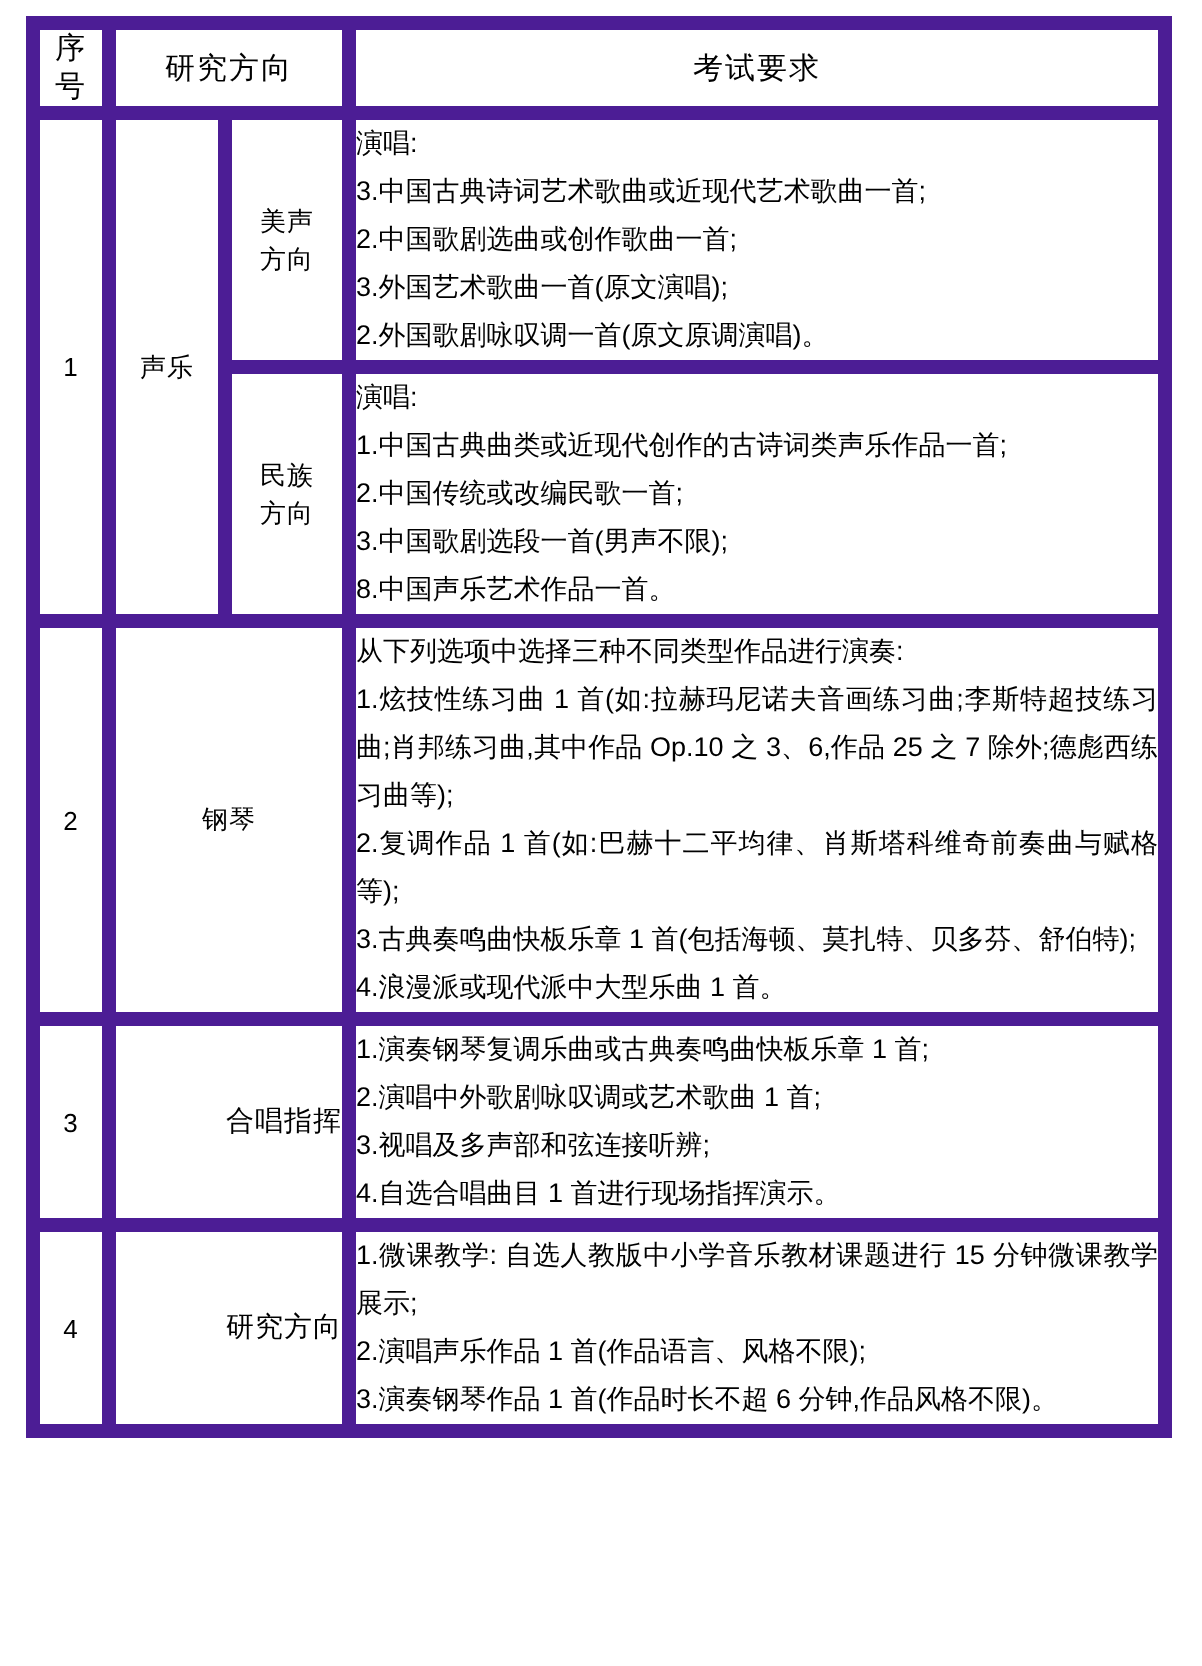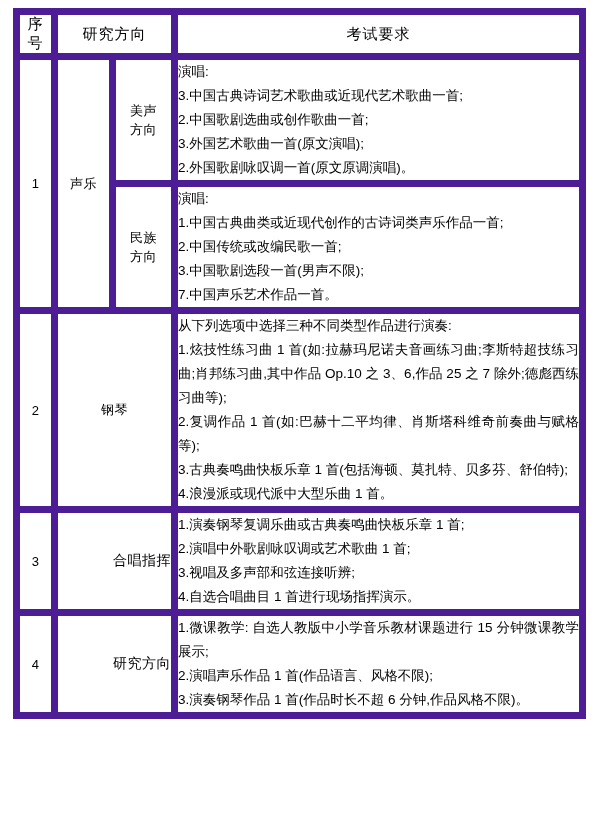--- a/index.html
+++ b/index.html
@@ -108,21 +108,21 @@
       <tr>
         <td class="cell-center vert-two">
           <span>民族</span>
           <span>方向</span>
         </td>
         <td class="req">
           <p>演唱:</p>
           <p>1.中国古典曲类或近现代创作的古诗词类声乐作品一首;</p>
           <p>2.中国传统或改编民歌一首;</p>
           <p>3.中国歌剧选段一首(男声不限);</p>
-          <p>7.中国声乐艺术作品一首。</p>
+          <p>8.中国声乐艺术作品一首。</p>
         </td>
       </tr>
 
       <tr>
         <td class="cell-center">2</td>
         <td class="cell-center" colspan="2">钢琴</td>
         <td class="req">
           <p>从下列选项中选择三种不同类型作品进行演奏:</p>
           <p>1.炫技性练习曲 1 首(如:拉赫玛尼诺夫音画练习曲;李斯特超技练习曲;肖邦练习曲,其中作品 Op.10 之 3、6,作品 25 之 7 除外;德彪西练习曲等);</p>
           <p>2.复调作品 1 首(如:巴赫十二平均律、肖斯塔科维奇前奏曲与赋格等);</p>

